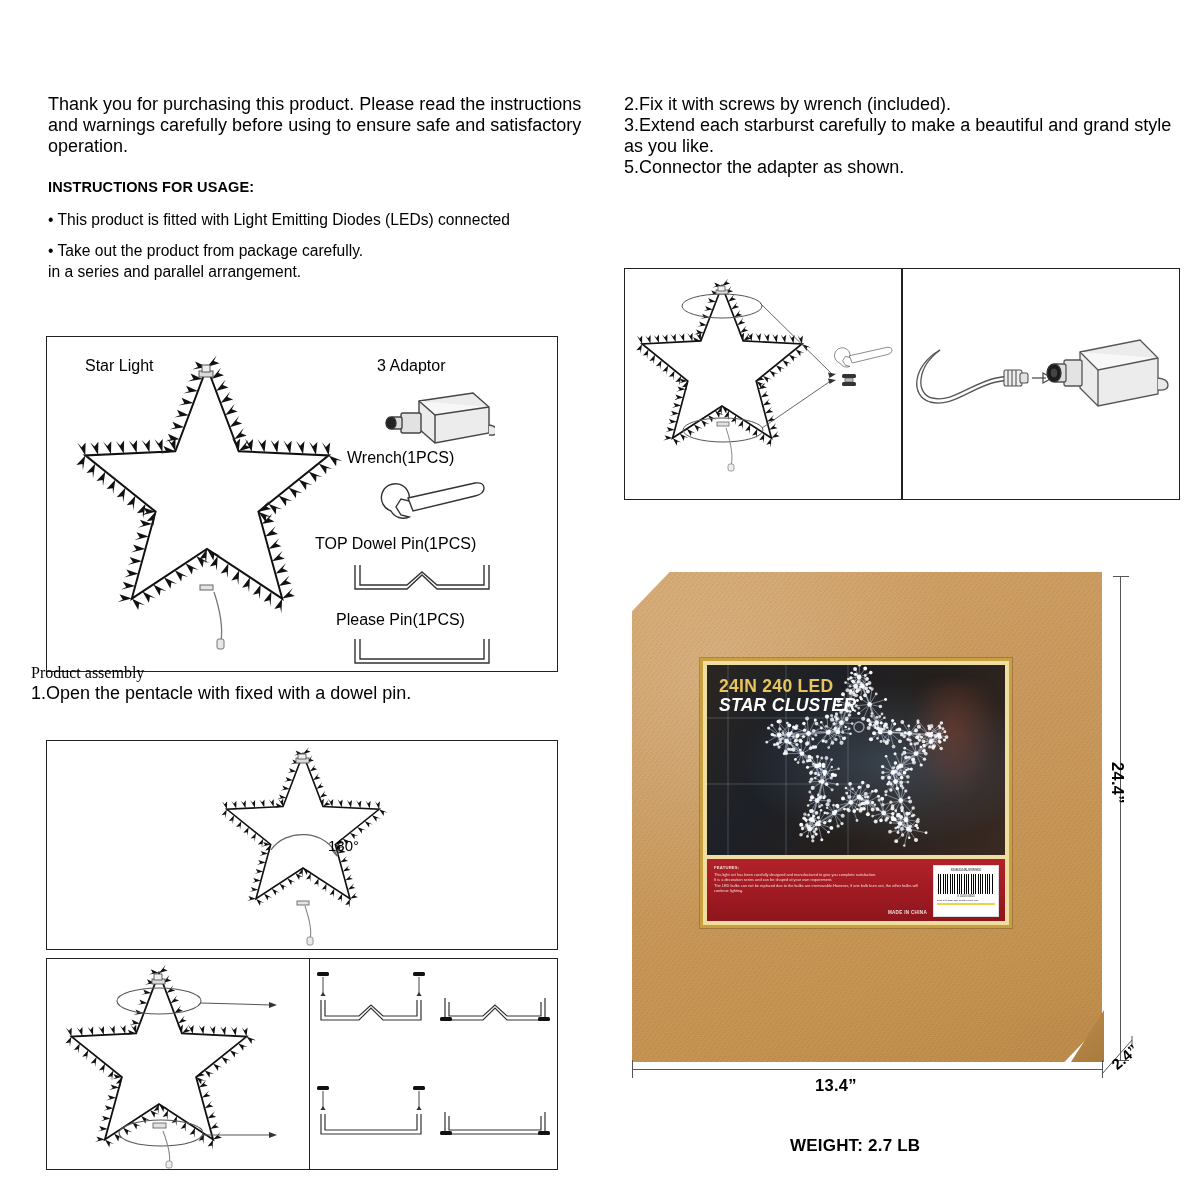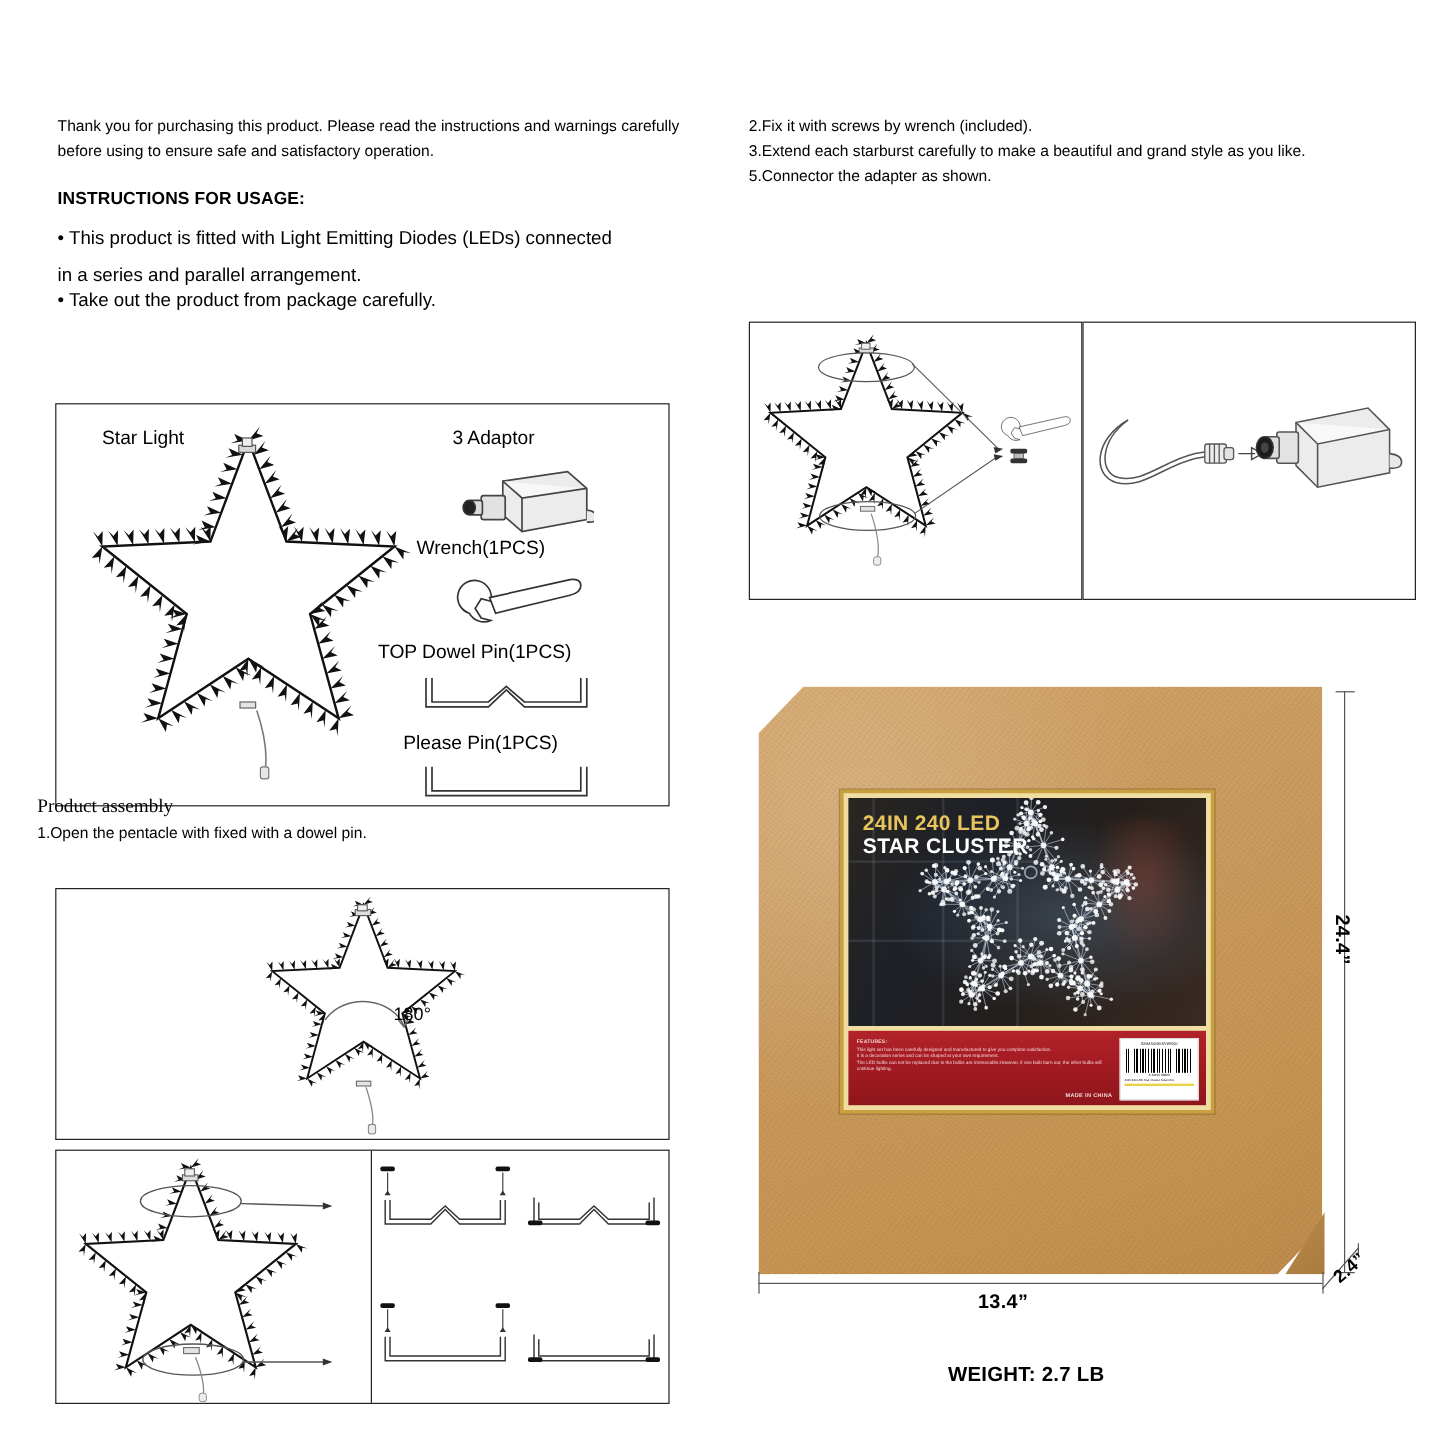--- a/index.html
+++ b/index.html
@@ -17,21 +17,21 @@
   #title{
     position:absolute;left:0;top:22px;width:1200px;
     text-align:center;
     font-size:37px;font-weight:bold;letter-spacing:.5px;
   }
 
   
   #col-left{position:absolute;left:48px;top:94px;width:548px;}
   #col-right{position:absolute;left:624px;top:94px;width:556px;}
 
-  .ptext{font-size:13px;line-height:21px;margin:0;}
+  .ptext{font-size:18px;line-height:21px;margin:0;}
   .ptext.serif{font-family:"Liberation Serif", serif;font-size:16px;}
   .bold-head{font-size:14.5px;font-weight:bold;margin:0;letter-spacing:.1px;}
   .gap-s{height:14px;}
   .gap-m{height:22px;}
   .bullet{font-size:15.6px;line-height:21px;margin:0;}
 
   
   .panel{border:1.2px solid #222;background:#fff;position:relative;box-sizing:border-box;margin-top:28px;}
 
   
@@ -95,21 +95,21 @@
   #label-photo .mullion{position:absolute;background:rgba(150,165,185,.16);}
   #label-photo .blur-warm{
     position:absolute;right:6px;top:18px;width:90px;height:120px;
     background:radial-gradient(ellipse at 50% 40%, rgba(150,70,50,.45), rgba(0,0,0,0) 70%);
     filter:blur(4px);
   }
   #photo-title{
     position:absolute;left:12px;top:12px;z-index:5;line-height:1.08;
   }
   #photo-title .l1{font-size:17.5px;font-weight:bold;color:#e8c45c;letter-spacing:.3px;}
-  #photo-title .l2{font-size:17.5px;font-weight:bold;color:#ffffff;letter-spacing:.3px;}
+  #photo-title .l2{font-size:17.5px;font-weight:bold;color:#ffffff;letter-spacing:.3px;font-style:italic;}
 
   #label-red{
     position:absolute;left:4px;right:4px;bottom:4px;height:62px;
     background:linear-gradient(180deg,#b2222a 0%,#a31b22 45%,#8e161c 100%);
     overflow:hidden;
   }
   #features{
     position:absolute;left:7px;top:6px;width:210px;color:#f3d6d6;
     font-size:3.9px;line-height:5.6px;
   }
@@ -153,22 +153,22 @@
 <div class="page">
 
 
   <div id="col-left">
     <p class="ptext">Thank you for purchasing this product. Please read the instructions and warnings carefully before using to ensure safe and satisfactory operation.</p>
     <div class="gap-m"></div>
     <p class="bold-head">INSTRUCTIONS FOR USAGE:</p>
     <div class="gap-s"></div>
     <p class="bullet">• This product is fitted with Light Emitting Diodes (LEDs) connected</p>
     <div style="height:10px"></div>
+    <p class="bullet">• Take out the product from package carefully.</p>
     <p class="bullet">in a series and parallel arrangement.</p>
-    <p class="bullet">• Take out the product from package carefully.</p>
   </div>
 
   <div id="col-right">
     <p class="ptext">2.Fix it with screws by wrench (included).</p>
     <p class="ptext">3.Extend each starburst carefully to make a beautiful and grand style as you like.</p>
     <p class="ptext">5.Connector the adapter as shown.</p>
   </div>
 
   <div id="parts-box" class="panel">
     <div id="lbl-star-light">Star Light</div>

